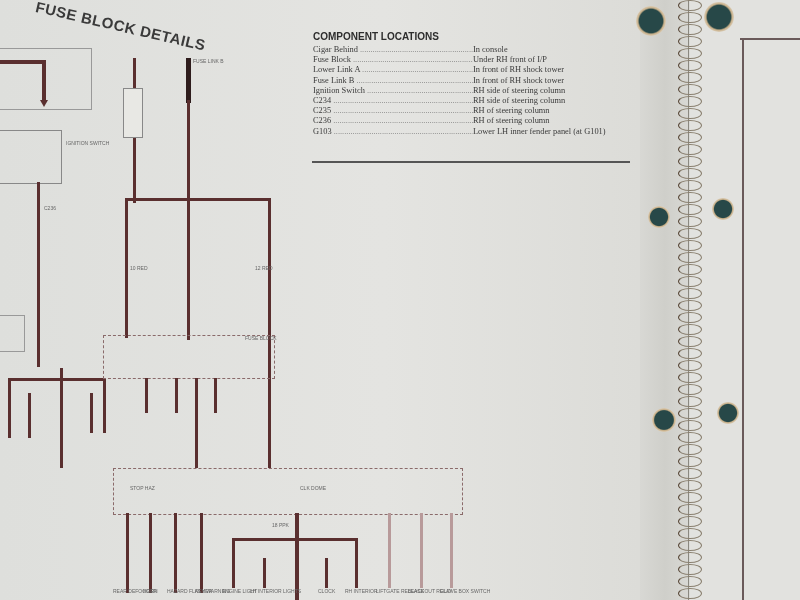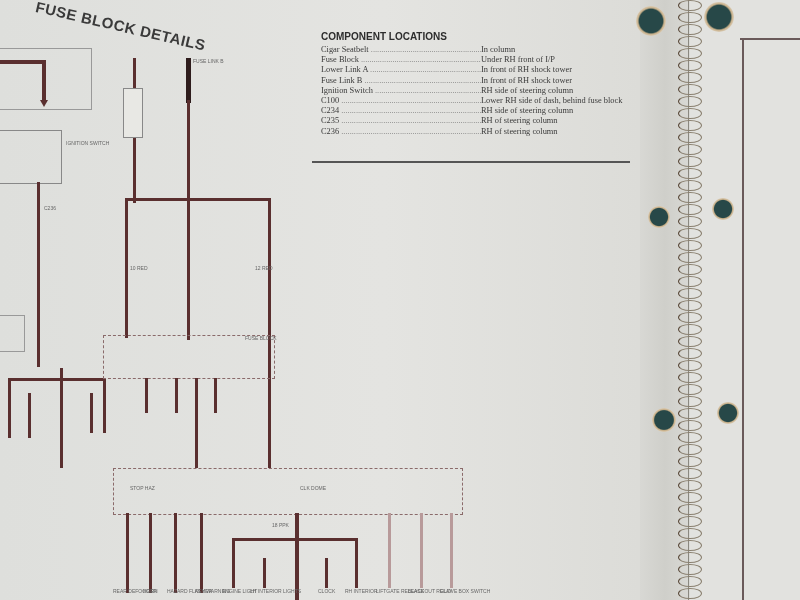--- a/index.html
+++ b/index.html
@@ -1,21 +1,21 @@
 <!DOCTYPE html>
 <html><head>
 <meta charset="utf-8">
 <style>
   html,body{margin:0;padding:0;}
   body{width:800px;height:600px;overflow:hidden;position:relative;background:#d8d9d6;font-family:"Liberation Serif",serif;}
   .page-left{position:absolute;left:0;top:0;width:640px;height:600px;background:linear-gradient(90deg,#dedfdc 0%,#e4e4e1 60%,#dcdcd8 100%);}
   .page-right{position:absolute;left:690px;top:0;width:110px;height:600px;background:#e2e2df;}
   .gutter{position:absolute;left:640px;top:0;width:50px;height:600px;background:linear-gradient(90deg,#d8d8d4,#cfcfca 50%,#d9d9d5);}
   .title{position:absolute;left:38px;top:-2px;font-family:"Liberation Sans",sans-serif;font-weight:bold;font-size:15px;color:#3a3a3a;letter-spacing:0.5px;transform:rotate(13deg);transform-origin:left top;}
-  .comp{position:absolute;left:321px;top:31px;width:312px;}
+  .comp{position:absolute;left:313px;top:31px;width:312px;}
   .comp h3{margin:0 0 3px 0;font-family:"Liberation Sans",sans-serif;font-size:10px;font-weight:bold;color:#2d2d2d;}
   .row{display:flex;font-size:8.4px;color:#3a3a3a;line-height:10.2px;white-space:nowrap;}
   .row .k{width:160px;overflow:hidden;}
   .row .k::after{content:" ......................................................................";color:#777;}
   .row .v{flex:1;}
   .rule{position:absolute;left:312px;top:161px;width:318px;height:2px;background:#555;}
   .wire{position:absolute;background:#5a2f2f;}
   .wire.light{background:#b89a9a;}
   .box{position:absolute;border:1.5px solid #5a3a3a;}
   .dash{position:absolute;border:1px dashed #8a6a6a;}
@@ -31,54 +31,54 @@
 
 <div class="page-left"></div>
 <div class="gutter"></div>
 <div class="page-right"></div>
 
 <div class="title">FUSE BLOCK DETAILS</div>
 
 <div class="comp">
   <h3>COMPONENT LOCATIONS</h3>
   <div class="row">
-      <span class="k">Cigar Seatbelt</span>
-      <span class="v">In column</span>
+      <span class="k">Cigar Behind</span>
+      <span class="v">In console</span>
     </div>
   <div class="row">
       <span class="k">Fuse Block</span>
       <span class="v">Under RH front of I/P</span>
     </div>
   <div class="row">
       <span class="k">Lower Link A</span>
       <span class="v">In front of RH shock tower</span>
     </div>
   <div class="row">
       <span class="k">Fuse Link B</span>
       <span class="v">In front of RH shock tower</span>
     </div>
   <div class="row">
       <span class="k">Ignition Switch</span>
       <span class="v">RH side of steering column</span>
     </div>
   <div class="row">
-      <span class="k">C100</span>
-      <span class="v">Lower RH side of dash, behind fuse block</span>
-    </div>
-  <div class="row">
       <span class="k">C234</span>
       <span class="v">RH side of steering column</span>
     </div>
   <div class="row">
       <span class="k">C235</span>
       <span class="v">RH of steering column</span>
     </div>
   <div class="row">
       <span class="k">C236</span>
       <span class="v">RH of steering column</span>
+    </div>
+  <div class="row">
+      <span class="k">G103</span>
+      <span class="v">Lower LH inner fender panel (at G101)</span>
     </div>
 </div>
 <div class="rule"></div>
 
 <div>
 
   <div class="box" style="left:-2px;top:48px;width:92px;height:60px;border-color:#999;"></div>
   <div class="wire" style="left:0;top:60px;width:45px;height:4px;"></div>
   <div class="wire" style="left:42px;top:60px;width:4px;height:42px;"></div>
   <div class="arrow" style="left:40px;top:100px;"></div>

